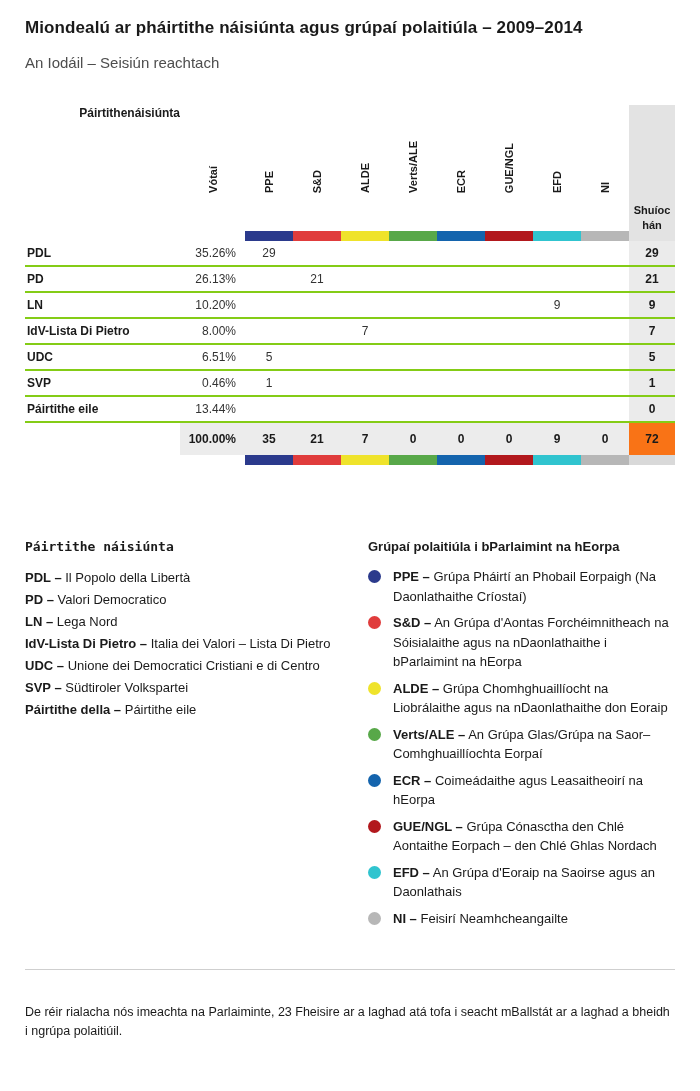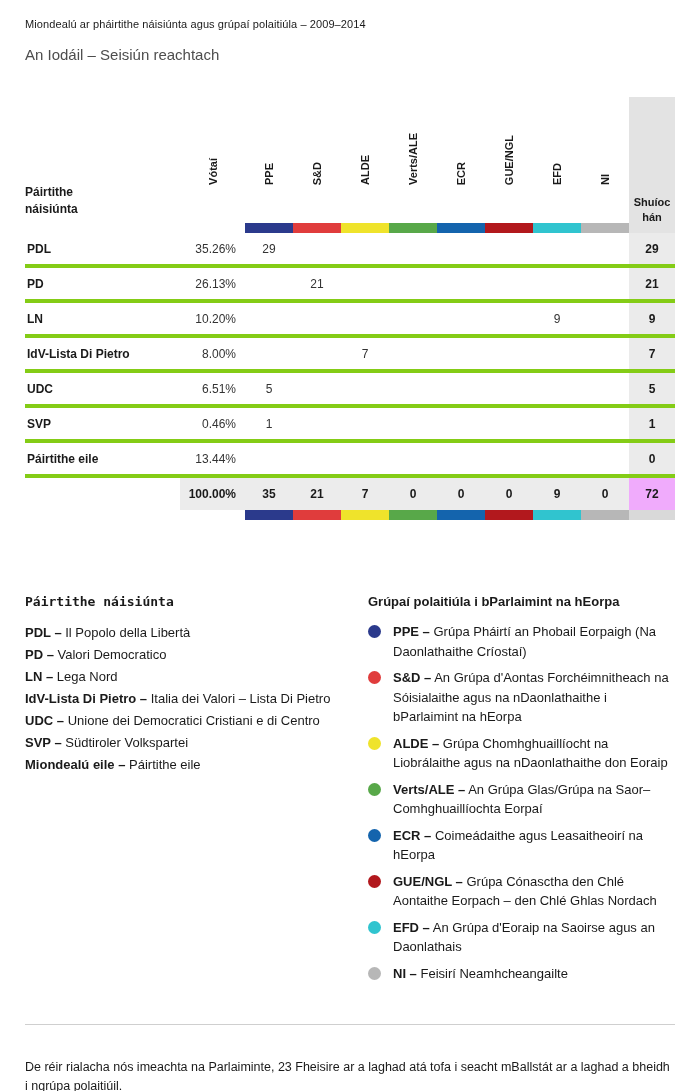--- a/index.html
+++ b/index.html
@@ -1,47 +1,47 @@
 <!DOCTYPE html>
 <html><head>
 <meta charset="utf-8">
 <style>
   *{box-sizing:border-box;margin:0;padding:0}
   body{font-family:"Liberation Sans",sans-serif;background:#fff;color:#1a1a1a}
   .page{width:700px;height:1091px;padding:16px 25px 0;overflow:hidden;background:#fff}
-  .title{font-size:11px;font-weight:400;margin-top:2px;letter-spacing:.1px}
+  .title{font-size:17px;font-weight:700;margin-top:2px;letter-spacing:.1px}
   .subtitle{font-size:15px;color:#4d4d4d;font-weight:400;margin-top:16px}
   .tbl{margin-top:34px;width:650px}
   .trow{display:flex}
   .c-p{width:155px}
   .c-v{width:65px}
   .c-g{width:48px}
   .c-s{width:46px}
   .thead{height:136px}
   .hgroup{display:flex;flex-direction:column;align-items:center;justify-content:flex-end}
   .vlabel{writing-mode:vertical-rl;transform:rotate(180deg);font-size:11px;font-weight:700;white-space:nowrap;color:#1a1a1a}
   .hgroup .vlabel{margin-bottom:38px}
   .hvotes{display:flex;flex-direction:column;align-items:center;justify-content:flex-end}
   .hvotes .vlabel{margin-bottom:48px}
   .hbar{width:100%;height:10px}
-  .hparty{display:flex;flex-direction:column;justify-content:flex-end;padding-bottom:15px}
+  .hparty{display:flex;flex-direction:row;justify-content:flex-end;padding-bottom:15px}
   .hparty div{font-size:12px;font-weight:700;line-height:17px}
   .hseats{background:#e3e3e3;display:flex;flex-direction:column;justify-content:flex-end;align-items:center;padding-bottom:8px;text-align:center}
   .hseats div{font-size:11px;font-weight:700;line-height:15px}
-  .drow{height:35px;border-bottom:4px solid #84cc16}
+  .drow{height:26px;border-bottom:2px solid #84cc16}
   .drow>div{display:flex;align-items:center}
   .pname{font-size:12px;font-weight:700;padding-left:2px}
   .vval{font-size:12px;color:#333;justify-content:flex-end;padding-right:9px}
   .gval{font-size:12px;color:#333;justify-content:center}
   .sval{font-size:12px;font-weight:700;background:#ebebeb;justify-content:center}
   .total-row{height:32px}
   .total-row>div{display:flex;align-items:center;font-weight:700;font-size:12px}
   .t-v{background:#ececec;justify-content:flex-end;padding-right:9px}
   .t-g{background:#ececec;justify-content:center}
-  .t-s{background:#f0abfc;justify-content:center}
+  .t-s{background:#f97316;justify-content:center}
   .bar-row{height:10px}
   .bar-seats{background:#d9d9d9}
   .legend{display:flex;margin-top:74px}
   .leg-left{width:343px}
   .leg-right{width:307px}
   .leg-title-mono{font-family:"DejaVu Sans Mono",monospace;font-size:13px;font-weight:700;margin-bottom:13px}
   .leg-title{font-size:13px;font-weight:700;margin-bottom:13px}
   .p-item{font-size:13px;line-height:22px}
   .g-item{display:flex;margin-bottom:7px}
   .dot{width:13px;height:13px;border-radius:50%;flex-shrink:0;margin-top:3px;margin-right:12px}
@@ -228,21 +228,21 @@
 
   <div class="legend">
     <div class="leg-left">
       <div class="leg-title-mono">Páirtithe náisiúnta</div>
       <div class="p-item"><b>PDL –</b> <span>Il Popolo della Libertà</span></div>
       <div class="p-item"><b>PD –</b> <span>Valori Democratico</span></div>
       <div class="p-item"><b>LN –</b> <span>Lega Nord</span></div>
       <div class="p-item"><b>IdV-Lista Di Pietro –</b> <span>Italia dei Valori – Lista Di Pietro</span></div>
       <div class="p-item"><b>UDC –</b> <span>Unione dei Democratici Cristiani e di Centro</span></div>
       <div class="p-item"><b>SVP –</b> <span>Südtiroler Volkspartei</span></div>
-      <div class="p-item"><b>Miondealú eile –</b> <span>Páirtithe eile</span></div>
+      <div class="p-item"><b>Páirtithe della –</b> <span>Páirtithe eile</span></div>
     </div>
     <div class="leg-right">
       <div class="leg-title">Grúpaí polaitiúla i bParlaimint na hEorpa</div>
       <div class="g-item">
         <span class="dot" style="background-color: rgb(43, 58, 140);"></span>
         <div class="g-text"><b>PPE –</b> <span>Grúpa Pháirtí an Phobail Eorpaigh (Na Daonlathaithe Críostaí)</span></div>
       </div>
       <div class="g-item">
         <span class="dot" style="background-color: rgb(224, 60, 60);"></span>
         <div class="g-text"><b>S&amp;D –</b> <span>An Grúpa d'Aontas Forchéimnitheach na Sóisialaithe agus na nDaonlathaithe i bParlaimint na hEorpa</span></div>

